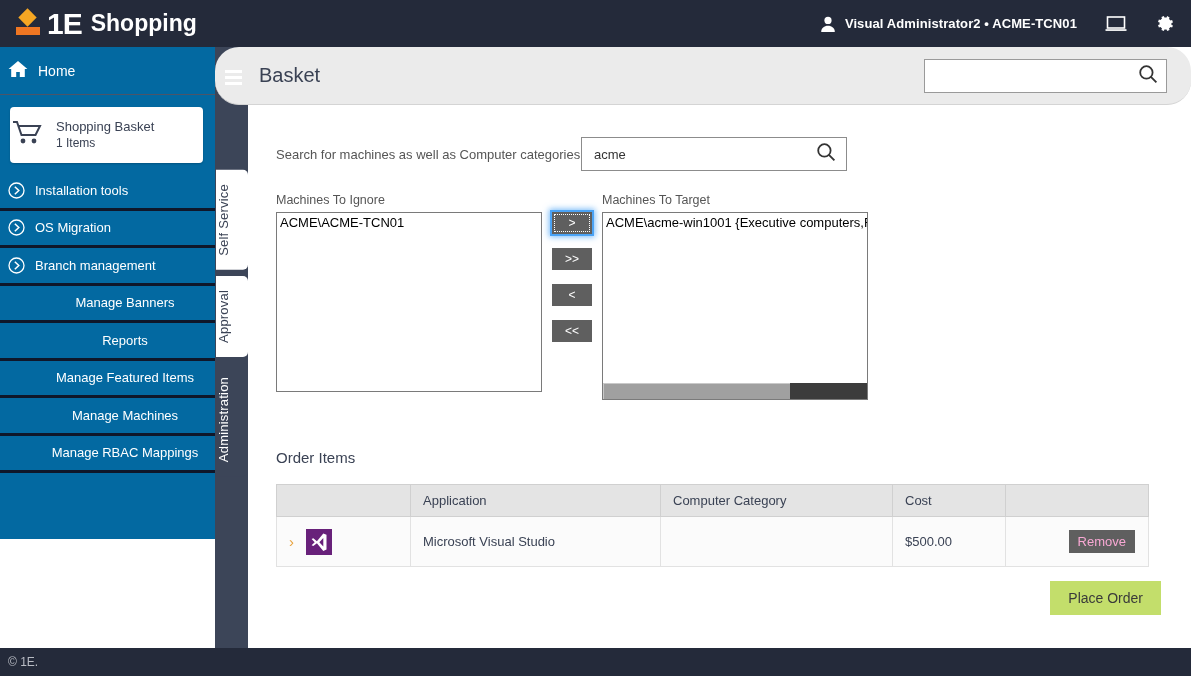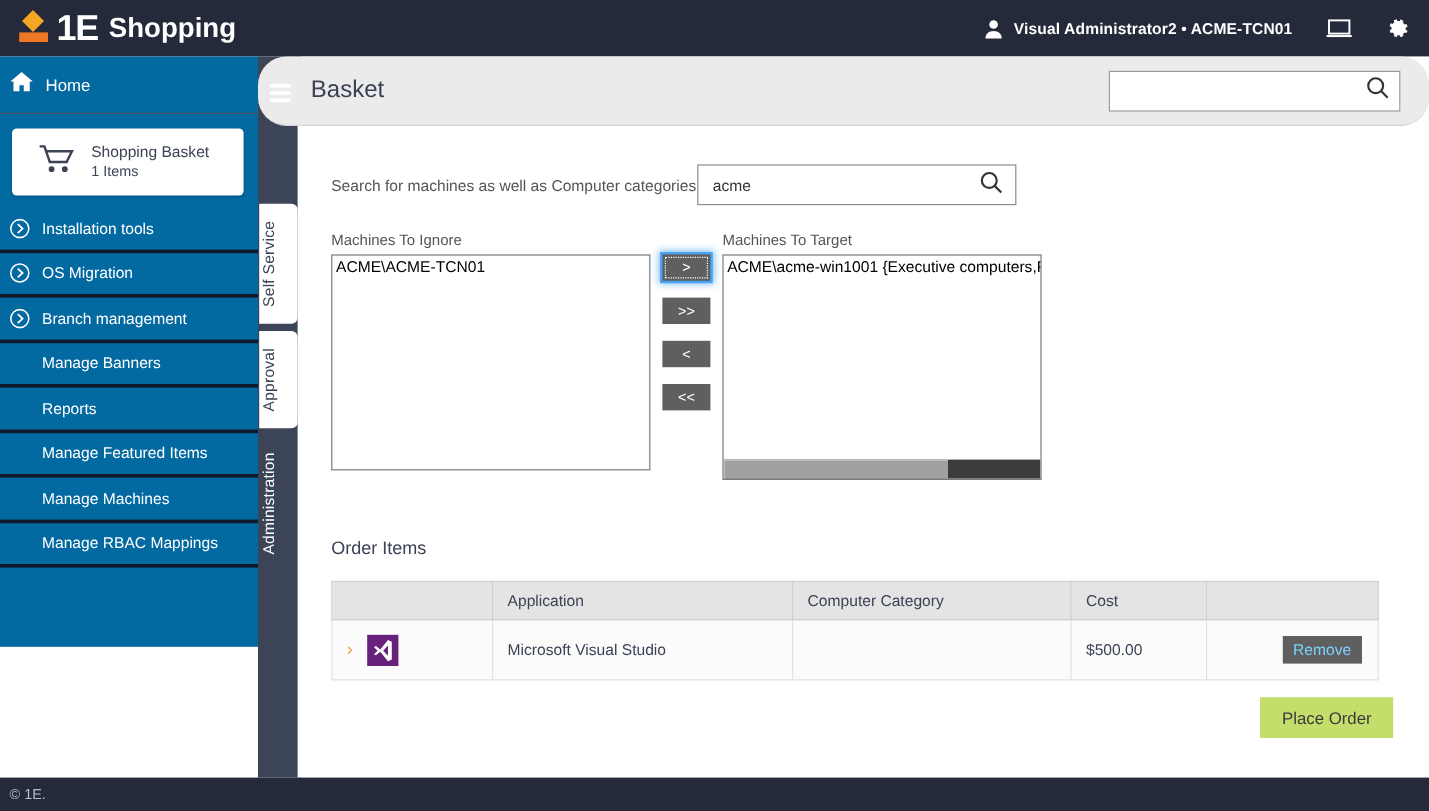--- a/index.html
+++ b/index.html
@@ -87,36 +87,36 @@
   }
   .side-home .lbl {
     color: #ffffff; font-size: 14px; margin-left: 10px;
   }
   .basket-card {
     margin: 12px 12px 10px 10px;
     background: #ffffff;
     border-radius: 4px;
     height: 56px;
     display: flex; align-items: center;
-    padding-left: 22px;
+    padding-left: 2px;
     box-shadow: 0 1px 2px rgba(0,0,0,.2);
   }
   .basket-txt { margin-left: 12px; }
   .basket-title { font-size: 13px; color: #3a4254; line-height: 16px; }
   .basket-sub { font-size: 12px; color: #3a4254; line-height: 16px; }
 
   .side-item {
     height: 37.5px;
     display: flex; align-items: center;
     padding-left: 8px;
     border-bottom: 3px solid #0f172a;
     color: #ffffff; font-size: 13px;
     cursor: pointer;
   }
-  .side-item.plain { padding-left: 35px; }
+  .side-item.plain { padding-left: 35px; justify-content: center; }
   .side-item .circ { margin-right: 10px; display: flex; align-items: center; }
 
   
   .content-header {
     position: absolute; top: 47px; left: 215px;
     width: 976px; height: 58px;
     background: #ebebeb;
     border-bottom: 1px solid #d4d4d4;
     display: flex; align-items: center; border-radius: 24px;
   }
@@ -308,21 +308,21 @@
     width: 26px; height: 26px;
     background: #68217a;
     vertical-align: middle;
     position: relative;
   }
   .vs-icon svg { position: absolute; left: 4px; top: 3px; }
   .remove-btn {
     float: right;
     margin-right: 12px;
     background: #5f5f5f;
-    color: #7dd3fc;
+    color: #f9a8d4;
     border: none;
     font-size: 13px;
     padding: 4px 9px;
     cursor: pointer;
     font-family: "Liberation Sans", sans-serif;
   }
   .place-order {
     position: absolute;
     right: 30px;
     top: 476px;

